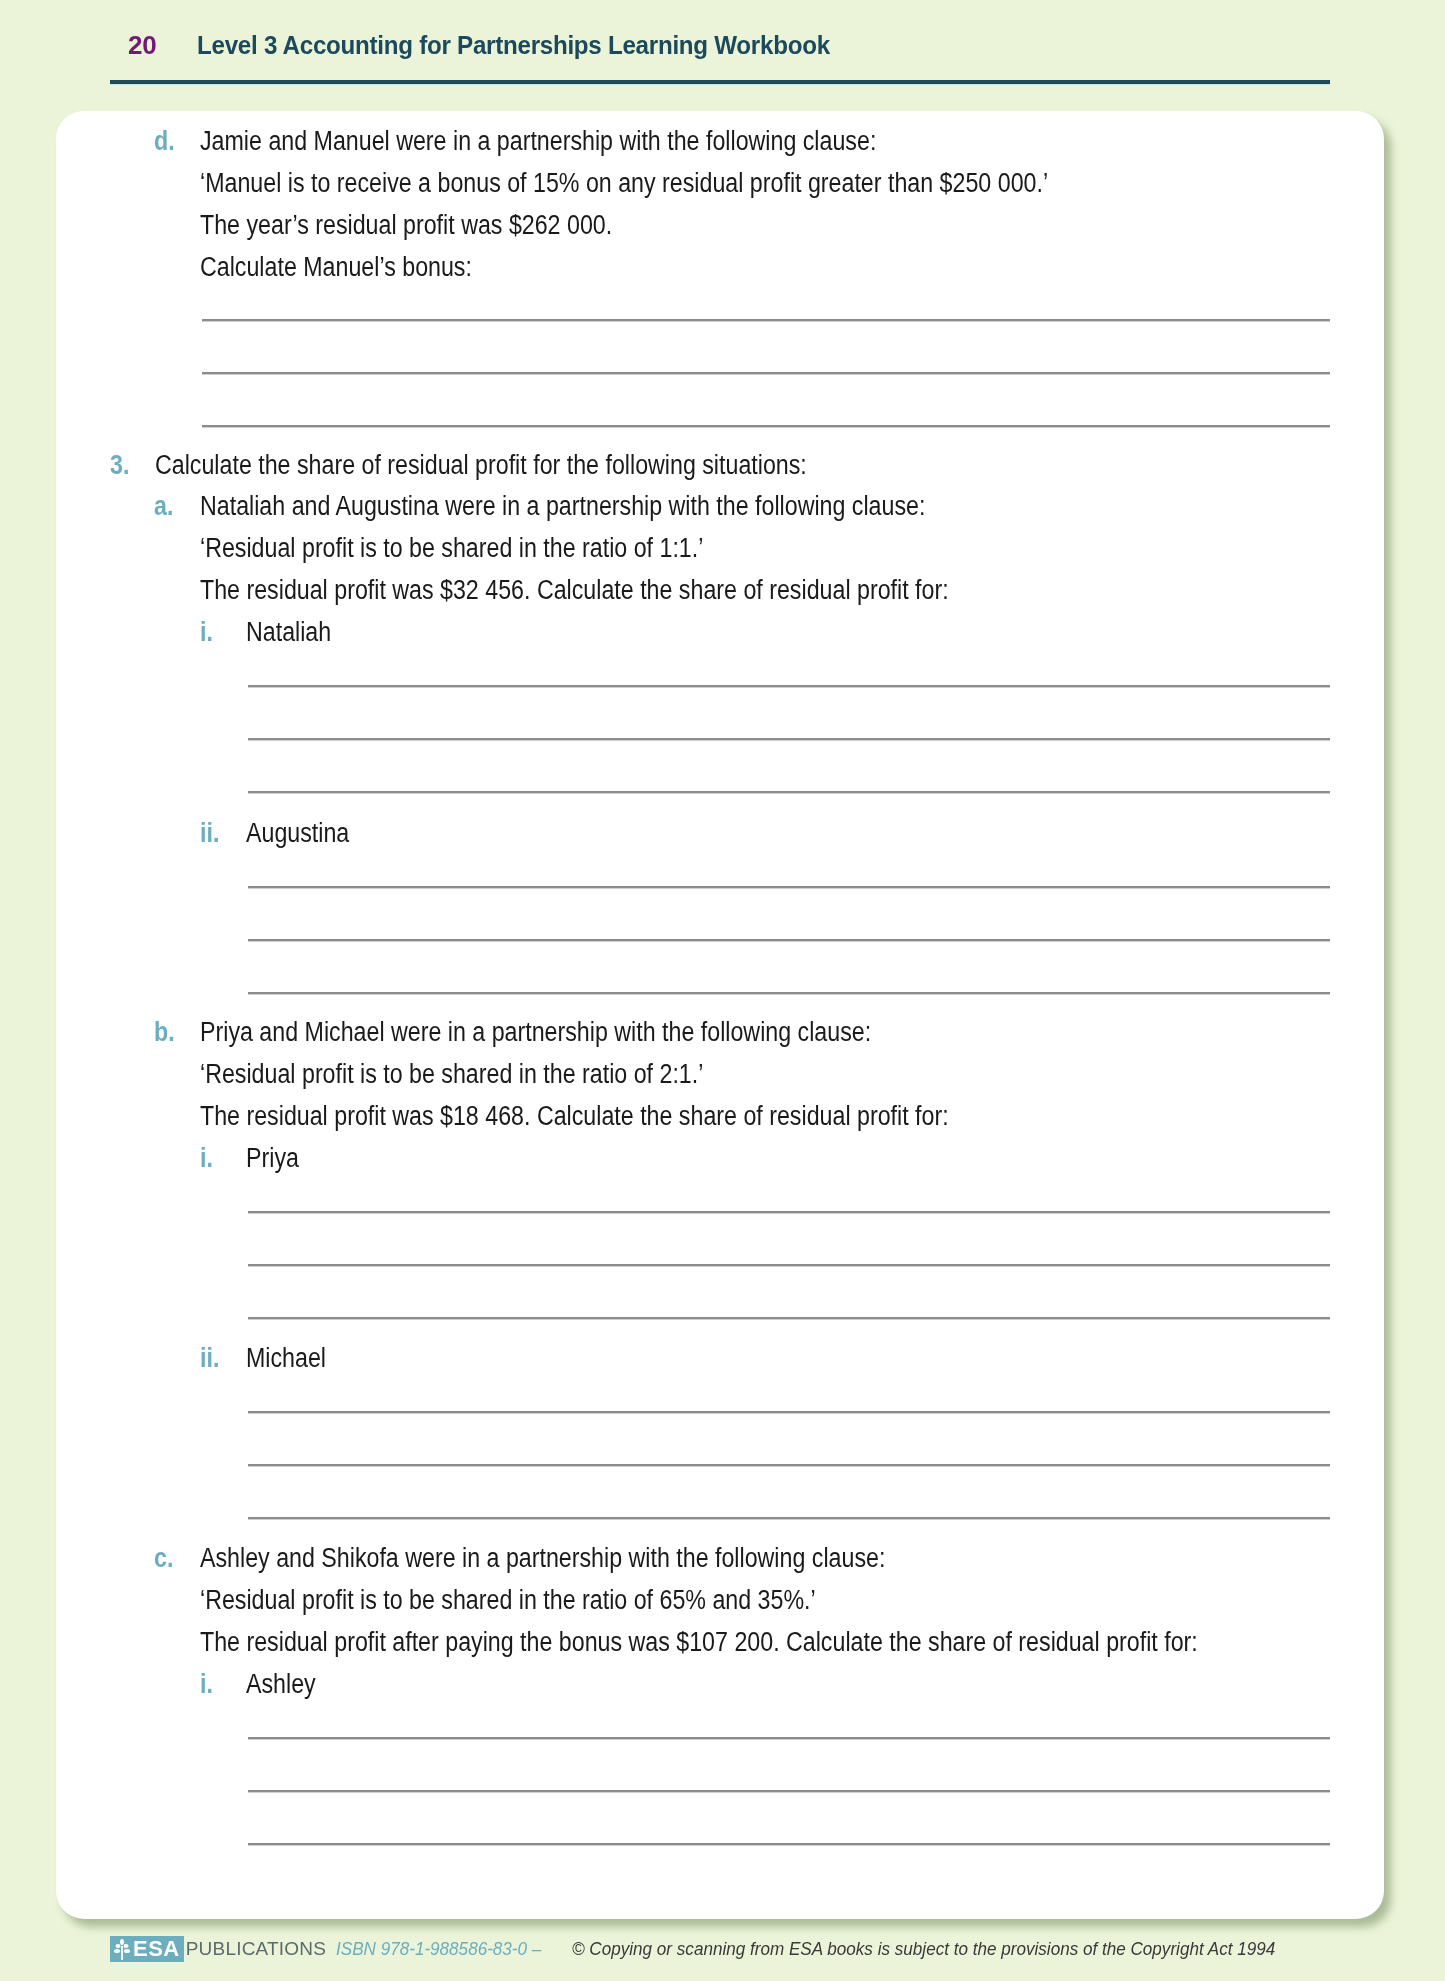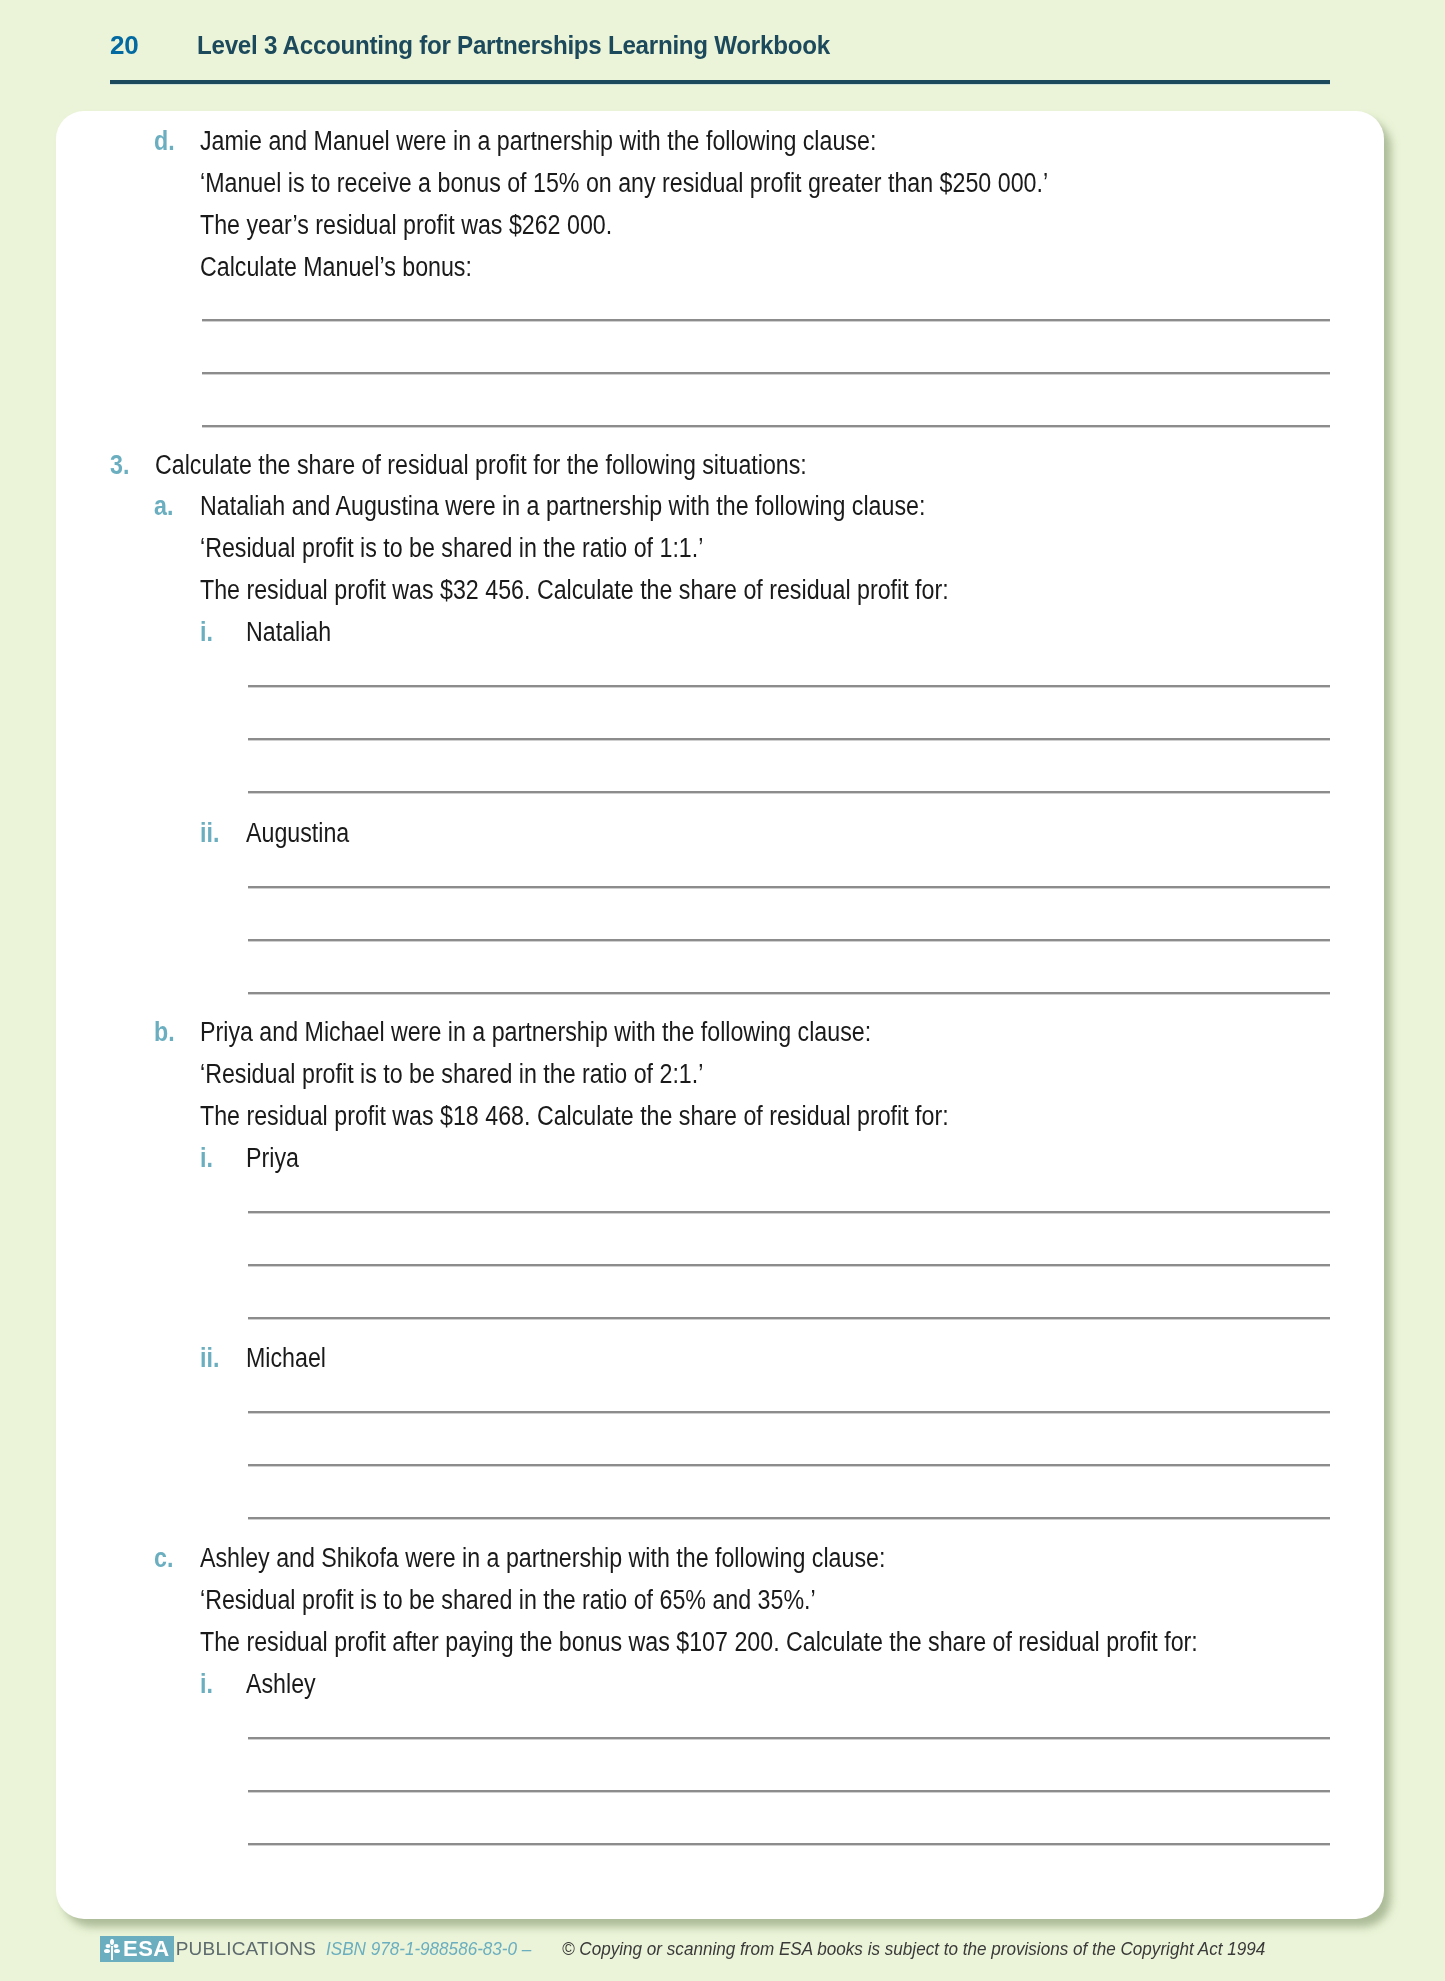--- a/index.html
+++ b/index.html
@@ -6,21 +6,21 @@
   body {
     width: 1445px; height: 1981px; position: relative; overflow: hidden;
     background: #ebf4d8;
     font-family: "Liberation Sans", "DejaVu Sans", sans-serif;
     color: #1a1a1a;
   }
   .hdr-num, .hdr-title {
     position: absolute; top: 30px; font-weight: bold; font-size: 26px;
     color: #1c4a5c; letter-spacing: -0.3px;
   }
-  .hdr-num { left: 110px; color: #0369a1; }
+  .hdr-num { left: 128px; color: #701a75; }
   .hdr-title { left: 197px; transform: scaleX(0.93); transform-origin: left center; }
   .hdr-rule {
     position: absolute; left: 110px; top: 80px; width: 1220px; height: 4px;
     background: #1c4a5c; box-shadow: 0 1px 0 #cfe0d6;
   }
   .card {
     position: absolute; left: 56px; top: 111px; width: 1328px; height: 1808px;
     background: #ffffff; border-radius: 28px;
     box-shadow: 7px 8px 8px rgba(120,140,100,0.55);
   }
@@ -32,21 +32,21 @@
     position: absolute; font-size: 27px; line-height: 32px; font-weight: bold;
     color: #6aaebf; transform: scaleX(0.86); transform-origin: left center;
   }
   .ans {
     position: absolute; height: 2px; background: #8c8c8c;
     border-bottom: 1px solid #d0d0d0;
   }
   .ans.d { left: 202px; width: 1128px; }
   .ans.s { left: 248px; width: 1082px; }
   .footer {
-    position: absolute; left: 100px; top: 1935px; height: 28px;
+    position: absolute; left: 110px; top: 1935px; height: 28px;
     display: flex; align-items: center; white-space: nowrap;
   }
   .logo {
     display: flex; align-items: center; background: #6aaebf; color: #fff;
     height: 26px; padding: 0 4px 0 3px; font-weight: bold; font-size: 22px;
     letter-spacing: 0.5px;
   }
   .logo svg { margin-right: 2px; }
   .pub { font-size: 19px; color: #5d6a6e; margin-left: 2px; letter-spacing: 0.2px; }
   .isbn { font-size: 19px; color: #6aaebf; font-style: italic; margin-left: 10px;

